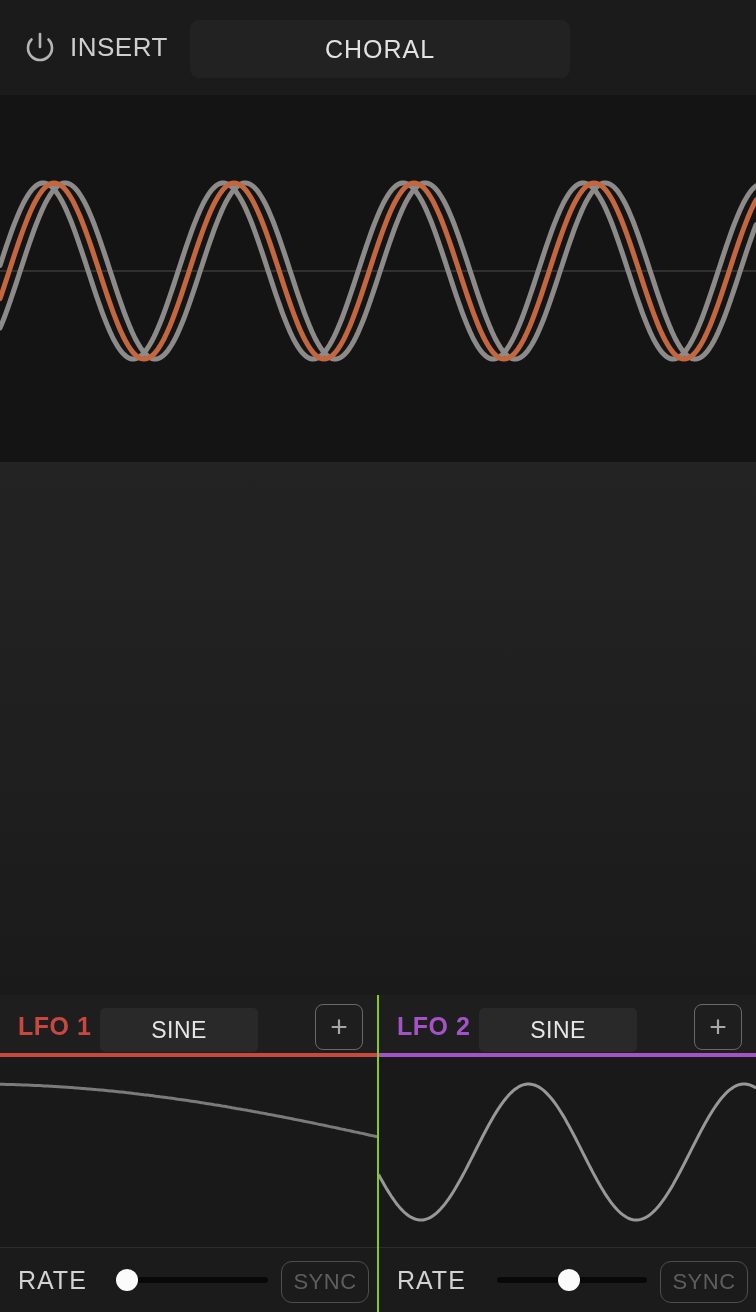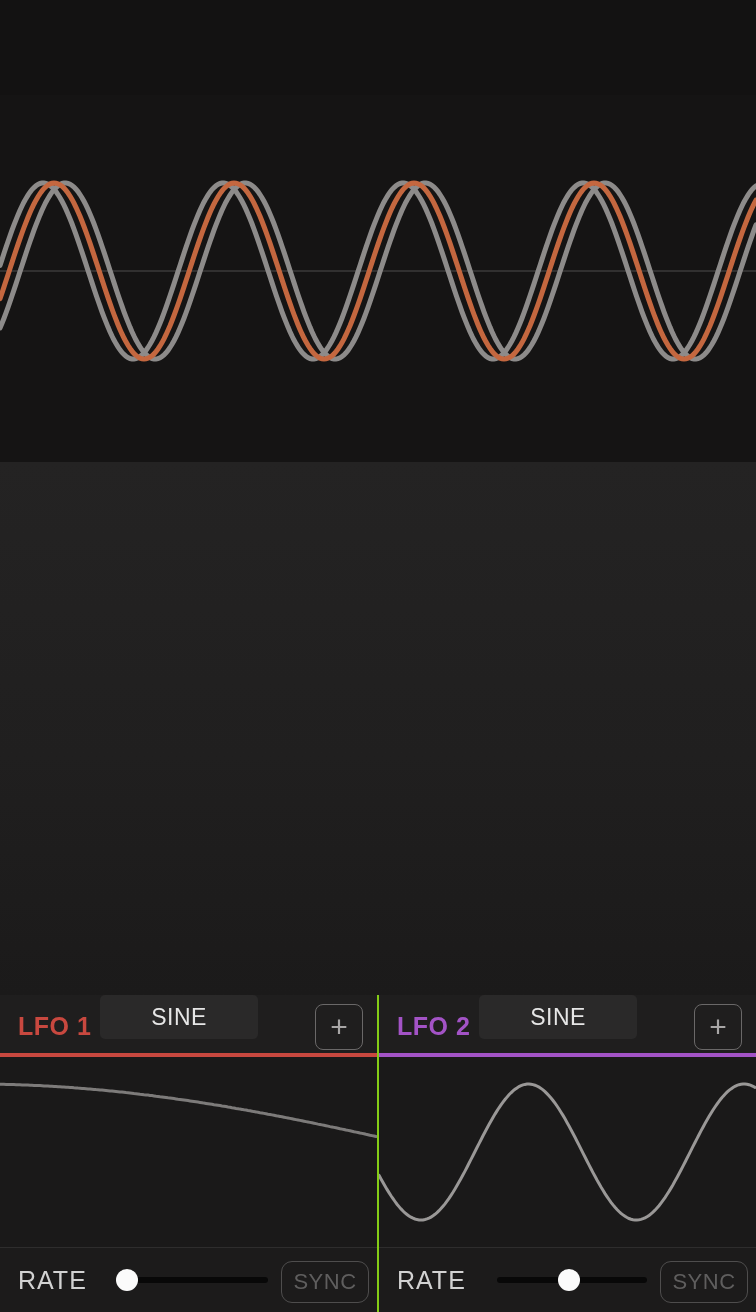--- a/index.html
+++ b/index.html
@@ -123,21 +123,21 @@
   }
   .lfo-name {
     position: absolute;
     left: 18px;
     font-size: 25px;
     letter-spacing: 0.5px;
     font-weight: bold;
   }
   .lfo-shape {
     position: absolute;
-    left: 100px; top: 0;
+    left: 100px; top: 13px;
     width: 158px; height: 44px;
     background: #2a2929;
     border-radius: 5px;
     display: flex; align-items: center; justify-content: center;
     font-size: 23px; letter-spacing: 0.5px;
     color: #e6e6e6;
     cursor: pointer;
   }
   .lfo-add {
     position: absolute;
@@ -212,20 +212,30 @@
     font-size: 22px; letter-spacing: 0.5px;
     color: #5f5e5e;
     cursor: pointer;
   }
 </style>
 </head>
 <body>
 
 <div id="app">
 
+  <div id="header">
+    <div id="power-btn">
+      <svg width="40" height="40" viewBox="0 0 40 40">
+        <path d="M11.5 11.5 A12 12 0 1 0 28.5 11.5" fill="none" stroke="#b6b4b4" stroke-width="2.6" stroke-linecap="round"></path>
+        <line x1="20" y1="6" x2="20" y2="19" stroke="#b6b4b4" stroke-width="2.6" stroke-linecap="round"></line>
+      </svg>
+    </div>
+    <div id="insert-label">INSERT</div>
+    <div id="preset-btn">CHORAL</div>
+  </div>
 
   <div id="wave-display">
     <svg width="756" height="367" viewBox="0 0 756 367">
       <line x1="0" y1="176" x2="756" y2="176" stroke="#3b3a3a" stroke-width="1.5"></line>
       <path id="wv-1" fill="none" stroke="#8d8b8a" stroke-width="5" stroke-linecap="round" d="M0.0 170.5 L2.0 164.4 L4.0 158.3 L6.0 152.3 L8.0 146.5 L10.0 140.8 L12.0 135.2 L14.0 129.9 L16.0 124.8 L18.0 119.9 L20.0 115.3 L22.0 111.0 L24.0 107.0 L26.0 103.4 L28.0 100.1 L30.0 97.2 L32.0 94.6 L34.0 92.5 L36.0 90.8 L38.0 89.4 L40.0 88.5 L42.0 88.1 L44.0 88.0 L46.0 88.4 L48.0 89.2 L50.0 90.5 L52.0 92.1 L54.0 94.2 L56.0 96.6 L58.0 99.5 L60.0 102.7 L62.0 106.3 L64.0 110.2 L66.0 114.4 L68.0 119.0 L70.0 123.8 L72.0 128.8 L74.0 134.1 L76.0 139.6 L78.0 145.3 L80.0 151.2 L82.0 157.1 L84.0 163.1 L86.0 169.2 L88.0 175.4 L90.0 181.5 L92.0 187.6 L94.0 193.7 L96.0 199.7 L98.0 205.5 L100.0 211.2 L102.0 216.8 L104.0 222.1 L106.0 227.2 L108.0 232.1 L110.0 236.7 L112.0 241.0 L114.0 245.0 L116.0 248.6 L118.0 251.9 L120.0 254.8 L122.0 257.4 L124.0 259.5 L126.0 261.2 L128.0 262.6 L130.0 263.5 L132.0 263.9 L134.0 264.0 L136.0 263.6 L138.0 262.8 L140.0 261.5 L142.0 259.9 L144.0 257.8 L146.0 255.4 L148.0 252.5 L150.0 249.3 L152.0 245.7 L154.0 241.8 L156.0 237.6 L158.0 233.0 L160.0 228.2 L162.0 223.2 L164.0 217.9 L166.0 212.4 L168.0 206.7 L170.0 200.8 L172.0 194.9 L174.0 188.9 L176.0 182.8 L178.0 176.6 L180.0 170.5 L182.0 164.4 L184.0 158.3 L186.0 152.3 L188.0 146.5 L190.0 140.8 L192.0 135.2 L194.0 129.9 L196.0 124.8 L198.0 119.9 L200.0 115.3 L202.0 111.0 L204.0 107.0 L206.0 103.4 L208.0 100.1 L210.0 97.2 L212.0 94.6 L214.0 92.5 L216.0 90.8 L218.0 89.4 L220.0 88.5 L222.0 88.1 L224.0 88.0 L226.0 88.4 L228.0 89.2 L230.0 90.5 L232.0 92.1 L234.0 94.2 L236.0 96.6 L238.0 99.5 L240.0 102.7 L242.0 106.3 L244.0 110.2 L246.0 114.4 L248.0 119.0 L250.0 123.8 L252.0 128.8 L254.0 134.1 L256.0 139.6 L258.0 145.3 L260.0 151.2 L262.0 157.1 L264.0 163.1 L266.0 169.2 L268.0 175.4 L270.0 181.5 L272.0 187.6 L274.0 193.7 L276.0 199.7 L278.0 205.5 L280.0 211.2 L282.0 216.8 L284.0 222.1 L286.0 227.2 L288.0 232.1 L290.0 236.7 L292.0 241.0 L294.0 245.0 L296.0 248.6 L298.0 251.9 L300.0 254.8 L302.0 257.4 L304.0 259.5 L306.0 261.2 L308.0 262.6 L310.0 263.5 L312.0 263.9 L314.0 264.0 L316.0 263.6 L318.0 262.8 L320.0 261.5 L322.0 259.9 L324.0 257.8 L326.0 255.4 L328.0 252.5 L330.0 249.3 L332.0 245.7 L334.0 241.8 L336.0 237.6 L338.0 233.0 L340.0 228.2 L342.0 223.2 L344.0 217.9 L346.0 212.4 L348.0 206.7 L350.0 200.8 L352.0 194.9 L354.0 188.9 L356.0 182.8 L358.0 176.6 L360.0 170.5 L362.0 164.4 L364.0 158.3 L366.0 152.3 L368.0 146.5 L370.0 140.8 L372.0 135.2 L374.0 129.9 L376.0 124.8 L378.0 119.9 L380.0 115.3 L382.0 111.0 L384.0 107.0 L386.0 103.4 L388.0 100.1 L390.0 97.2 L392.0 94.6 L394.0 92.5 L396.0 90.8 L398.0 89.4 L400.0 88.5 L402.0 88.1 L404.0 88.0 L406.0 88.4 L408.0 89.2 L410.0 90.5 L412.0 92.1 L414.0 94.2 L416.0 96.6 L418.0 99.5 L420.0 102.7 L422.0 106.3 L424.0 110.2 L426.0 114.4 L428.0 119.0 L430.0 123.8 L432.0 128.8 L434.0 134.1 L436.0 139.6 L438.0 145.3 L440.0 151.2 L442.0 157.1 L444.0 163.1 L446.0 169.2 L448.0 175.4 L450.0 181.5 L452.0 187.6 L454.0 193.7 L456.0 199.7 L458.0 205.5 L460.0 211.2 L462.0 216.8 L464.0 222.1 L466.0 227.2 L468.0 232.1 L470.0 236.7 L472.0 241.0 L474.0 245.0 L476.0 248.6 L478.0 251.9 L480.0 254.8 L482.0 257.4 L484.0 259.5 L486.0 261.2 L488.0 262.6 L490.0 263.5 L492.0 263.9 L494.0 264.0 L496.0 263.6 L498.0 262.8 L500.0 261.5 L502.0 259.9 L504.0 257.8 L506.0 255.4 L508.0 252.5 L510.0 249.3 L512.0 245.7 L514.0 241.8 L516.0 237.6 L518.0 233.0 L520.0 228.2 L522.0 223.2 L524.0 217.9 L526.0 212.4 L528.0 206.7 L530.0 200.8 L532.0 194.9 L534.0 188.9 L536.0 182.8 L538.0 176.6 L540.0 170.5 L542.0 164.4 L544.0 158.3 L546.0 152.3 L548.0 146.5 L550.0 140.8 L552.0 135.2 L554.0 129.9 L556.0 124.8 L558.0 119.9 L560.0 115.3 L562.0 111.0 L564.0 107.0 L566.0 103.4 L568.0 100.1 L570.0 97.2 L572.0 94.6 L574.0 92.5 L576.0 90.8 L578.0 89.4 L580.0 88.5 L582.0 88.1 L584.0 88.0 L586.0 88.4 L588.0 89.2 L590.0 90.5 L592.0 92.1 L594.0 94.2 L596.0 96.6 L598.0 99.5 L600.0 102.7 L602.0 106.3 L604.0 110.2 L606.0 114.4 L608.0 119.0 L610.0 123.8 L612.0 128.8 L614.0 134.1 L616.0 139.6 L618.0 145.3 L620.0 151.2 L622.0 157.1 L624.0 163.1 L626.0 169.2 L628.0 175.4 L630.0 181.5 L632.0 187.6 L634.0 193.7 L636.0 199.7 L638.0 205.5 L640.0 211.2 L642.0 216.8 L644.0 222.1 L646.0 227.2 L648.0 232.1 L650.0 236.7 L652.0 241.0 L654.0 245.0 L656.0 248.6 L658.0 251.9 L660.0 254.8 L662.0 257.4 L664.0 259.5 L666.0 261.2 L668.0 262.6 L670.0 263.5 L672.0 263.9 L674.0 264.0 L676.0 263.6 L678.0 262.8 L680.0 261.5 L682.0 259.9 L684.0 257.8 L686.0 255.4 L688.0 252.5 L690.0 249.3 L692.0 245.7 L694.0 241.8 L696.0 237.6 L698.0 233.0 L700.0 228.2 L702.0 223.2 L704.0 217.9 L706.0 212.4 L708.0 206.7 L710.0 200.8 L712.0 194.9 L714.0 188.9 L716.0 182.8 L718.0 176.6 L720.0 170.5 L722.0 164.4 L724.0 158.3 L726.0 152.3 L728.0 146.5 L730.0 140.8 L732.0 135.2 L734.0 129.9 L736.0 124.8 L738.0 119.9 L740.0 115.3 L742.0 111.0 L744.0 107.0 L746.0 103.4 L748.0 100.1 L750.0 97.2 L752.0 94.6 L754.0 92.5 L756.0 90.8 "></path>
       <path id="wv-3" fill="none" stroke="#8d8b8a" stroke-width="5" stroke-linecap="round" d="M0.0 233.0 L2.0 228.2 L4.0 223.2 L6.0 217.9 L8.0 212.4 L10.0 206.7 L12.0 200.8 L14.0 194.9 L16.0 188.9 L18.0 182.8 L20.0 176.6 L22.0 170.5 L24.0 164.4 L26.0 158.3 L28.0 152.3 L30.0 146.5 L32.0 140.8 L34.0 135.2 L36.0 129.9 L38.0 124.8 L40.0 119.9 L42.0 115.3 L44.0 111.0 L46.0 107.0 L48.0 103.4 L50.0 100.1 L52.0 97.2 L54.0 94.6 L56.0 92.5 L58.0 90.8 L60.0 89.4 L62.0 88.5 L64.0 88.1 L66.0 88.0 L68.0 88.4 L70.0 89.2 L72.0 90.5 L74.0 92.1 L76.0 94.2 L78.0 96.6 L80.0 99.5 L82.0 102.7 L84.0 106.3 L86.0 110.2 L88.0 114.4 L90.0 119.0 L92.0 123.8 L94.0 128.8 L96.0 134.1 L98.0 139.6 L100.0 145.3 L102.0 151.2 L104.0 157.1 L106.0 163.1 L108.0 169.2 L110.0 175.4 L112.0 181.5 L114.0 187.6 L116.0 193.7 L118.0 199.7 L120.0 205.5 L122.0 211.2 L124.0 216.8 L126.0 222.1 L128.0 227.2 L130.0 232.1 L132.0 236.7 L134.0 241.0 L136.0 245.0 L138.0 248.6 L140.0 251.9 L142.0 254.8 L144.0 257.4 L146.0 259.5 L148.0 261.2 L150.0 262.6 L152.0 263.5 L154.0 263.9 L156.0 264.0 L158.0 263.6 L160.0 262.8 L162.0 261.5 L164.0 259.9 L166.0 257.8 L168.0 255.4 L170.0 252.5 L172.0 249.3 L174.0 245.7 L176.0 241.8 L178.0 237.6 L180.0 233.0 L182.0 228.2 L184.0 223.2 L186.0 217.9 L188.0 212.4 L190.0 206.7 L192.0 200.8 L194.0 194.9 L196.0 188.9 L198.0 182.8 L200.0 176.6 L202.0 170.5 L204.0 164.4 L206.0 158.3 L208.0 152.3 L210.0 146.5 L212.0 140.8 L214.0 135.2 L216.0 129.9 L218.0 124.8 L220.0 119.9 L222.0 115.3 L224.0 111.0 L226.0 107.0 L228.0 103.4 L230.0 100.1 L232.0 97.2 L234.0 94.6 L236.0 92.5 L238.0 90.8 L240.0 89.4 L242.0 88.5 L244.0 88.1 L246.0 88.0 L248.0 88.4 L250.0 89.2 L252.0 90.5 L254.0 92.1 L256.0 94.2 L258.0 96.6 L260.0 99.5 L262.0 102.7 L264.0 106.3 L266.0 110.2 L268.0 114.4 L270.0 119.0 L272.0 123.8 L274.0 128.8 L276.0 134.1 L278.0 139.6 L280.0 145.3 L282.0 151.2 L284.0 157.1 L286.0 163.1 L288.0 169.2 L290.0 175.4 L292.0 181.5 L294.0 187.6 L296.0 193.7 L298.0 199.7 L300.0 205.5 L302.0 211.2 L304.0 216.8 L306.0 222.1 L308.0 227.2 L310.0 232.1 L312.0 236.7 L314.0 241.0 L316.0 245.0 L318.0 248.6 L320.0 251.9 L322.0 254.8 L324.0 257.4 L326.0 259.5 L328.0 261.2 L330.0 262.6 L332.0 263.5 L334.0 263.9 L336.0 264.0 L338.0 263.6 L340.0 262.8 L342.0 261.5 L344.0 259.9 L346.0 257.8 L348.0 255.4 L350.0 252.5 L352.0 249.3 L354.0 245.7 L356.0 241.8 L358.0 237.6 L360.0 233.0 L362.0 228.2 L364.0 223.2 L366.0 217.9 L368.0 212.4 L370.0 206.7 L372.0 200.8 L374.0 194.9 L376.0 188.9 L378.0 182.8 L380.0 176.6 L382.0 170.5 L384.0 164.4 L386.0 158.3 L388.0 152.3 L390.0 146.5 L392.0 140.8 L394.0 135.2 L396.0 129.9 L398.0 124.8 L400.0 119.9 L402.0 115.3 L404.0 111.0 L406.0 107.0 L408.0 103.4 L410.0 100.1 L412.0 97.2 L414.0 94.6 L416.0 92.5 L418.0 90.8 L420.0 89.4 L422.0 88.5 L424.0 88.1 L426.0 88.0 L428.0 88.4 L430.0 89.2 L432.0 90.5 L434.0 92.1 L436.0 94.2 L438.0 96.6 L440.0 99.5 L442.0 102.7 L444.0 106.3 L446.0 110.2 L448.0 114.4 L450.0 119.0 L452.0 123.8 L454.0 128.8 L456.0 134.1 L458.0 139.6 L460.0 145.3 L462.0 151.2 L464.0 157.1 L466.0 163.1 L468.0 169.2 L470.0 175.4 L472.0 181.5 L474.0 187.6 L476.0 193.7 L478.0 199.7 L480.0 205.5 L482.0 211.2 L484.0 216.8 L486.0 222.1 L488.0 227.2 L490.0 232.1 L492.0 236.7 L494.0 241.0 L496.0 245.0 L498.0 248.6 L500.0 251.9 L502.0 254.8 L504.0 257.4 L506.0 259.5 L508.0 261.2 L510.0 262.6 L512.0 263.5 L514.0 263.9 L516.0 264.0 L518.0 263.6 L520.0 262.8 L522.0 261.5 L524.0 259.9 L526.0 257.8 L528.0 255.4 L530.0 252.5 L532.0 249.3 L534.0 245.7 L536.0 241.8 L538.0 237.6 L540.0 233.0 L542.0 228.2 L544.0 223.2 L546.0 217.9 L548.0 212.4 L550.0 206.7 L552.0 200.8 L554.0 194.9 L556.0 188.9 L558.0 182.8 L560.0 176.6 L562.0 170.5 L564.0 164.4 L566.0 158.3 L568.0 152.3 L570.0 146.5 L572.0 140.8 L574.0 135.2 L576.0 129.9 L578.0 124.8 L580.0 119.9 L582.0 115.3 L584.0 111.0 L586.0 107.0 L588.0 103.4 L590.0 100.1 L592.0 97.2 L594.0 94.6 L596.0 92.5 L598.0 90.8 L600.0 89.4 L602.0 88.5 L604.0 88.1 L606.0 88.0 L608.0 88.4 L610.0 89.2 L612.0 90.5 L614.0 92.1 L616.0 94.2 L618.0 96.6 L620.0 99.5 L622.0 102.7 L624.0 106.3 L626.0 110.2 L628.0 114.4 L630.0 119.0 L632.0 123.8 L634.0 128.8 L636.0 134.1 L638.0 139.6 L640.0 145.3 L642.0 151.2 L644.0 157.1 L646.0 163.1 L648.0 169.2 L650.0 175.4 L652.0 181.5 L654.0 187.6 L656.0 193.7 L658.0 199.7 L660.0 205.5 L662.0 211.2 L664.0 216.8 L666.0 222.1 L668.0 227.2 L670.0 232.1 L672.0 236.7 L674.0 241.0 L676.0 245.0 L678.0 248.6 L680.0 251.9 L682.0 254.8 L684.0 257.4 L686.0 259.5 L688.0 261.2 L690.0 262.6 L692.0 263.5 L694.0 263.9 L696.0 264.0 L698.0 263.6 L700.0 262.8 L702.0 261.5 L704.0 259.9 L706.0 257.8 L708.0 255.4 L710.0 252.5 L712.0 249.3 L714.0 245.7 L716.0 241.8 L718.0 237.6 L720.0 233.0 L722.0 228.2 L724.0 223.2 L726.0 217.9 L728.0 212.4 L730.0 206.7 L732.0 200.8 L734.0 194.9 L736.0 188.9 L738.0 182.8 L740.0 176.6 L742.0 170.5 L744.0 164.4 L746.0 158.3 L748.0 152.3 L750.0 146.5 L752.0 140.8 L754.0 135.2 L756.0 129.9 "></path>
       <path id="wv-2" fill="none" stroke="#c4673f" stroke-width="5" stroke-linecap="round" d="M0.0 203.8 L2.0 197.9 L4.0 191.9 L6.0 185.8 L8.0 179.7 L10.0 173.5 L12.0 167.4 L14.0 161.3 L16.0 155.3 L18.0 149.4 L20.0 143.6 L22.0 138.0 L24.0 132.5 L26.0 127.3 L28.0 122.3 L30.0 117.6 L32.0 113.1 L34.0 109.0 L36.0 105.2 L38.0 101.7 L40.0 98.6 L42.0 95.9 L44.0 93.5 L46.0 91.6 L48.0 90.1 L50.0 88.9 L52.0 88.3 L54.0 88.0 L56.0 88.2 L58.0 88.8 L60.0 89.8 L62.0 91.2 L64.0 93.1 L66.0 95.4 L68.0 98.0 L70.0 101.0 L72.0 104.4 L74.0 108.2 L76.0 112.3 L78.0 116.7 L80.0 121.3 L82.0 126.3 L84.0 131.5 L86.0 136.9 L88.0 142.5 L90.0 148.2 L92.0 154.1 L94.0 160.1 L96.0 166.2 L98.0 172.3 L100.0 178.5 L102.0 184.6 L104.0 190.7 L106.0 196.7 L108.0 202.6 L110.0 208.4 L112.0 214.0 L114.0 219.5 L116.0 224.7 L118.0 229.7 L120.0 234.4 L122.0 238.9 L124.0 243.0 L126.0 246.8 L128.0 250.3 L130.0 253.4 L132.0 256.1 L134.0 258.5 L136.0 260.4 L138.0 261.9 L140.0 263.1 L142.0 263.7 L144.0 264.0 L146.0 263.8 L148.0 263.2 L150.0 262.2 L152.0 260.8 L154.0 258.9 L156.0 256.6 L158.0 254.0 L160.0 251.0 L162.0 247.6 L164.0 243.8 L166.0 239.7 L168.0 235.3 L170.0 230.7 L172.0 225.7 L174.0 220.5 L176.0 215.1 L178.0 209.5 L180.0 203.8 L182.0 197.9 L184.0 191.9 L186.0 185.8 L188.0 179.7 L190.0 173.5 L192.0 167.4 L194.0 161.3 L196.0 155.3 L198.0 149.4 L200.0 143.6 L202.0 138.0 L204.0 132.5 L206.0 127.3 L208.0 122.3 L210.0 117.6 L212.0 113.1 L214.0 109.0 L216.0 105.2 L218.0 101.7 L220.0 98.6 L222.0 95.9 L224.0 93.5 L226.0 91.6 L228.0 90.1 L230.0 88.9 L232.0 88.3 L234.0 88.0 L236.0 88.2 L238.0 88.8 L240.0 89.8 L242.0 91.2 L244.0 93.1 L246.0 95.4 L248.0 98.0 L250.0 101.0 L252.0 104.4 L254.0 108.2 L256.0 112.3 L258.0 116.7 L260.0 121.3 L262.0 126.3 L264.0 131.5 L266.0 136.9 L268.0 142.5 L270.0 148.2 L272.0 154.1 L274.0 160.1 L276.0 166.2 L278.0 172.3 L280.0 178.5 L282.0 184.6 L284.0 190.7 L286.0 196.7 L288.0 202.6 L290.0 208.4 L292.0 214.0 L294.0 219.5 L296.0 224.7 L298.0 229.7 L300.0 234.4 L302.0 238.9 L304.0 243.0 L306.0 246.8 L308.0 250.3 L310.0 253.4 L312.0 256.1 L314.0 258.5 L316.0 260.4 L318.0 261.9 L320.0 263.1 L322.0 263.7 L324.0 264.0 L326.0 263.8 L328.0 263.2 L330.0 262.2 L332.0 260.8 L334.0 258.9 L336.0 256.6 L338.0 254.0 L340.0 251.0 L342.0 247.6 L344.0 243.8 L346.0 239.7 L348.0 235.3 L350.0 230.7 L352.0 225.7 L354.0 220.5 L356.0 215.1 L358.0 209.5 L360.0 203.8 L362.0 197.9 L364.0 191.9 L366.0 185.8 L368.0 179.7 L370.0 173.5 L372.0 167.4 L374.0 161.3 L376.0 155.3 L378.0 149.4 L380.0 143.6 L382.0 138.0 L384.0 132.5 L386.0 127.3 L388.0 122.3 L390.0 117.6 L392.0 113.1 L394.0 109.0 L396.0 105.2 L398.0 101.7 L400.0 98.6 L402.0 95.9 L404.0 93.5 L406.0 91.6 L408.0 90.1 L410.0 88.9 L412.0 88.3 L414.0 88.0 L416.0 88.2 L418.0 88.8 L420.0 89.8 L422.0 91.2 L424.0 93.1 L426.0 95.4 L428.0 98.0 L430.0 101.0 L432.0 104.4 L434.0 108.2 L436.0 112.3 L438.0 116.7 L440.0 121.3 L442.0 126.3 L444.0 131.5 L446.0 136.9 L448.0 142.5 L450.0 148.2 L452.0 154.1 L454.0 160.1 L456.0 166.2 L458.0 172.3 L460.0 178.5 L462.0 184.6 L464.0 190.7 L466.0 196.7 L468.0 202.6 L470.0 208.4 L472.0 214.0 L474.0 219.5 L476.0 224.7 L478.0 229.7 L480.0 234.4 L482.0 238.9 L484.0 243.0 L486.0 246.8 L488.0 250.3 L490.0 253.4 L492.0 256.1 L494.0 258.5 L496.0 260.4 L498.0 261.9 L500.0 263.1 L502.0 263.7 L504.0 264.0 L506.0 263.8 L508.0 263.2 L510.0 262.2 L512.0 260.8 L514.0 258.9 L516.0 256.6 L518.0 254.0 L520.0 251.0 L522.0 247.6 L524.0 243.8 L526.0 239.7 L528.0 235.3 L530.0 230.7 L532.0 225.7 L534.0 220.5 L536.0 215.1 L538.0 209.5 L540.0 203.8 L542.0 197.9 L544.0 191.9 L546.0 185.8 L548.0 179.7 L550.0 173.5 L552.0 167.4 L554.0 161.3 L556.0 155.3 L558.0 149.4 L560.0 143.6 L562.0 138.0 L564.0 132.5 L566.0 127.3 L568.0 122.3 L570.0 117.6 L572.0 113.1 L574.0 109.0 L576.0 105.2 L578.0 101.7 L580.0 98.6 L582.0 95.9 L584.0 93.5 L586.0 91.6 L588.0 90.1 L590.0 88.9 L592.0 88.3 L594.0 88.0 L596.0 88.2 L598.0 88.8 L600.0 89.8 L602.0 91.2 L604.0 93.1 L606.0 95.4 L608.0 98.0 L610.0 101.0 L612.0 104.4 L614.0 108.2 L616.0 112.3 L618.0 116.7 L620.0 121.3 L622.0 126.3 L624.0 131.5 L626.0 136.9 L628.0 142.5 L630.0 148.2 L632.0 154.1 L634.0 160.1 L636.0 166.2 L638.0 172.3 L640.0 178.5 L642.0 184.6 L644.0 190.7 L646.0 196.7 L648.0 202.6 L650.0 208.4 L652.0 214.0 L654.0 219.5 L656.0 224.7 L658.0 229.7 L660.0 234.4 L662.0 238.9 L664.0 243.0 L666.0 246.8 L668.0 250.3 L670.0 253.4 L672.0 256.1 L674.0 258.5 L676.0 260.4 L678.0 261.9 L680.0 263.1 L682.0 263.7 L684.0 264.0 L686.0 263.8 L688.0 263.2 L690.0 262.2 L692.0 260.8 L694.0 258.9 L696.0 256.6 L698.0 254.0 L700.0 251.0 L702.0 247.6 L704.0 243.8 L706.0 239.7 L708.0 235.3 L710.0 230.7 L712.0 225.7 L714.0 220.5 L716.0 215.1 L718.0 209.5 L720.0 203.8 L722.0 197.9 L724.0 191.9 L726.0 185.8 L728.0 179.7 L730.0 173.5 L732.0 167.4 L734.0 161.3 L736.0 155.3 L738.0 149.4 L740.0 143.6 L742.0 138.0 L744.0 132.5 L746.0 127.3 L748.0 122.3 L750.0 117.6 L752.0 113.1 L754.0 109.0 L756.0 105.2 "></path>
     </svg>
   </div>
 

